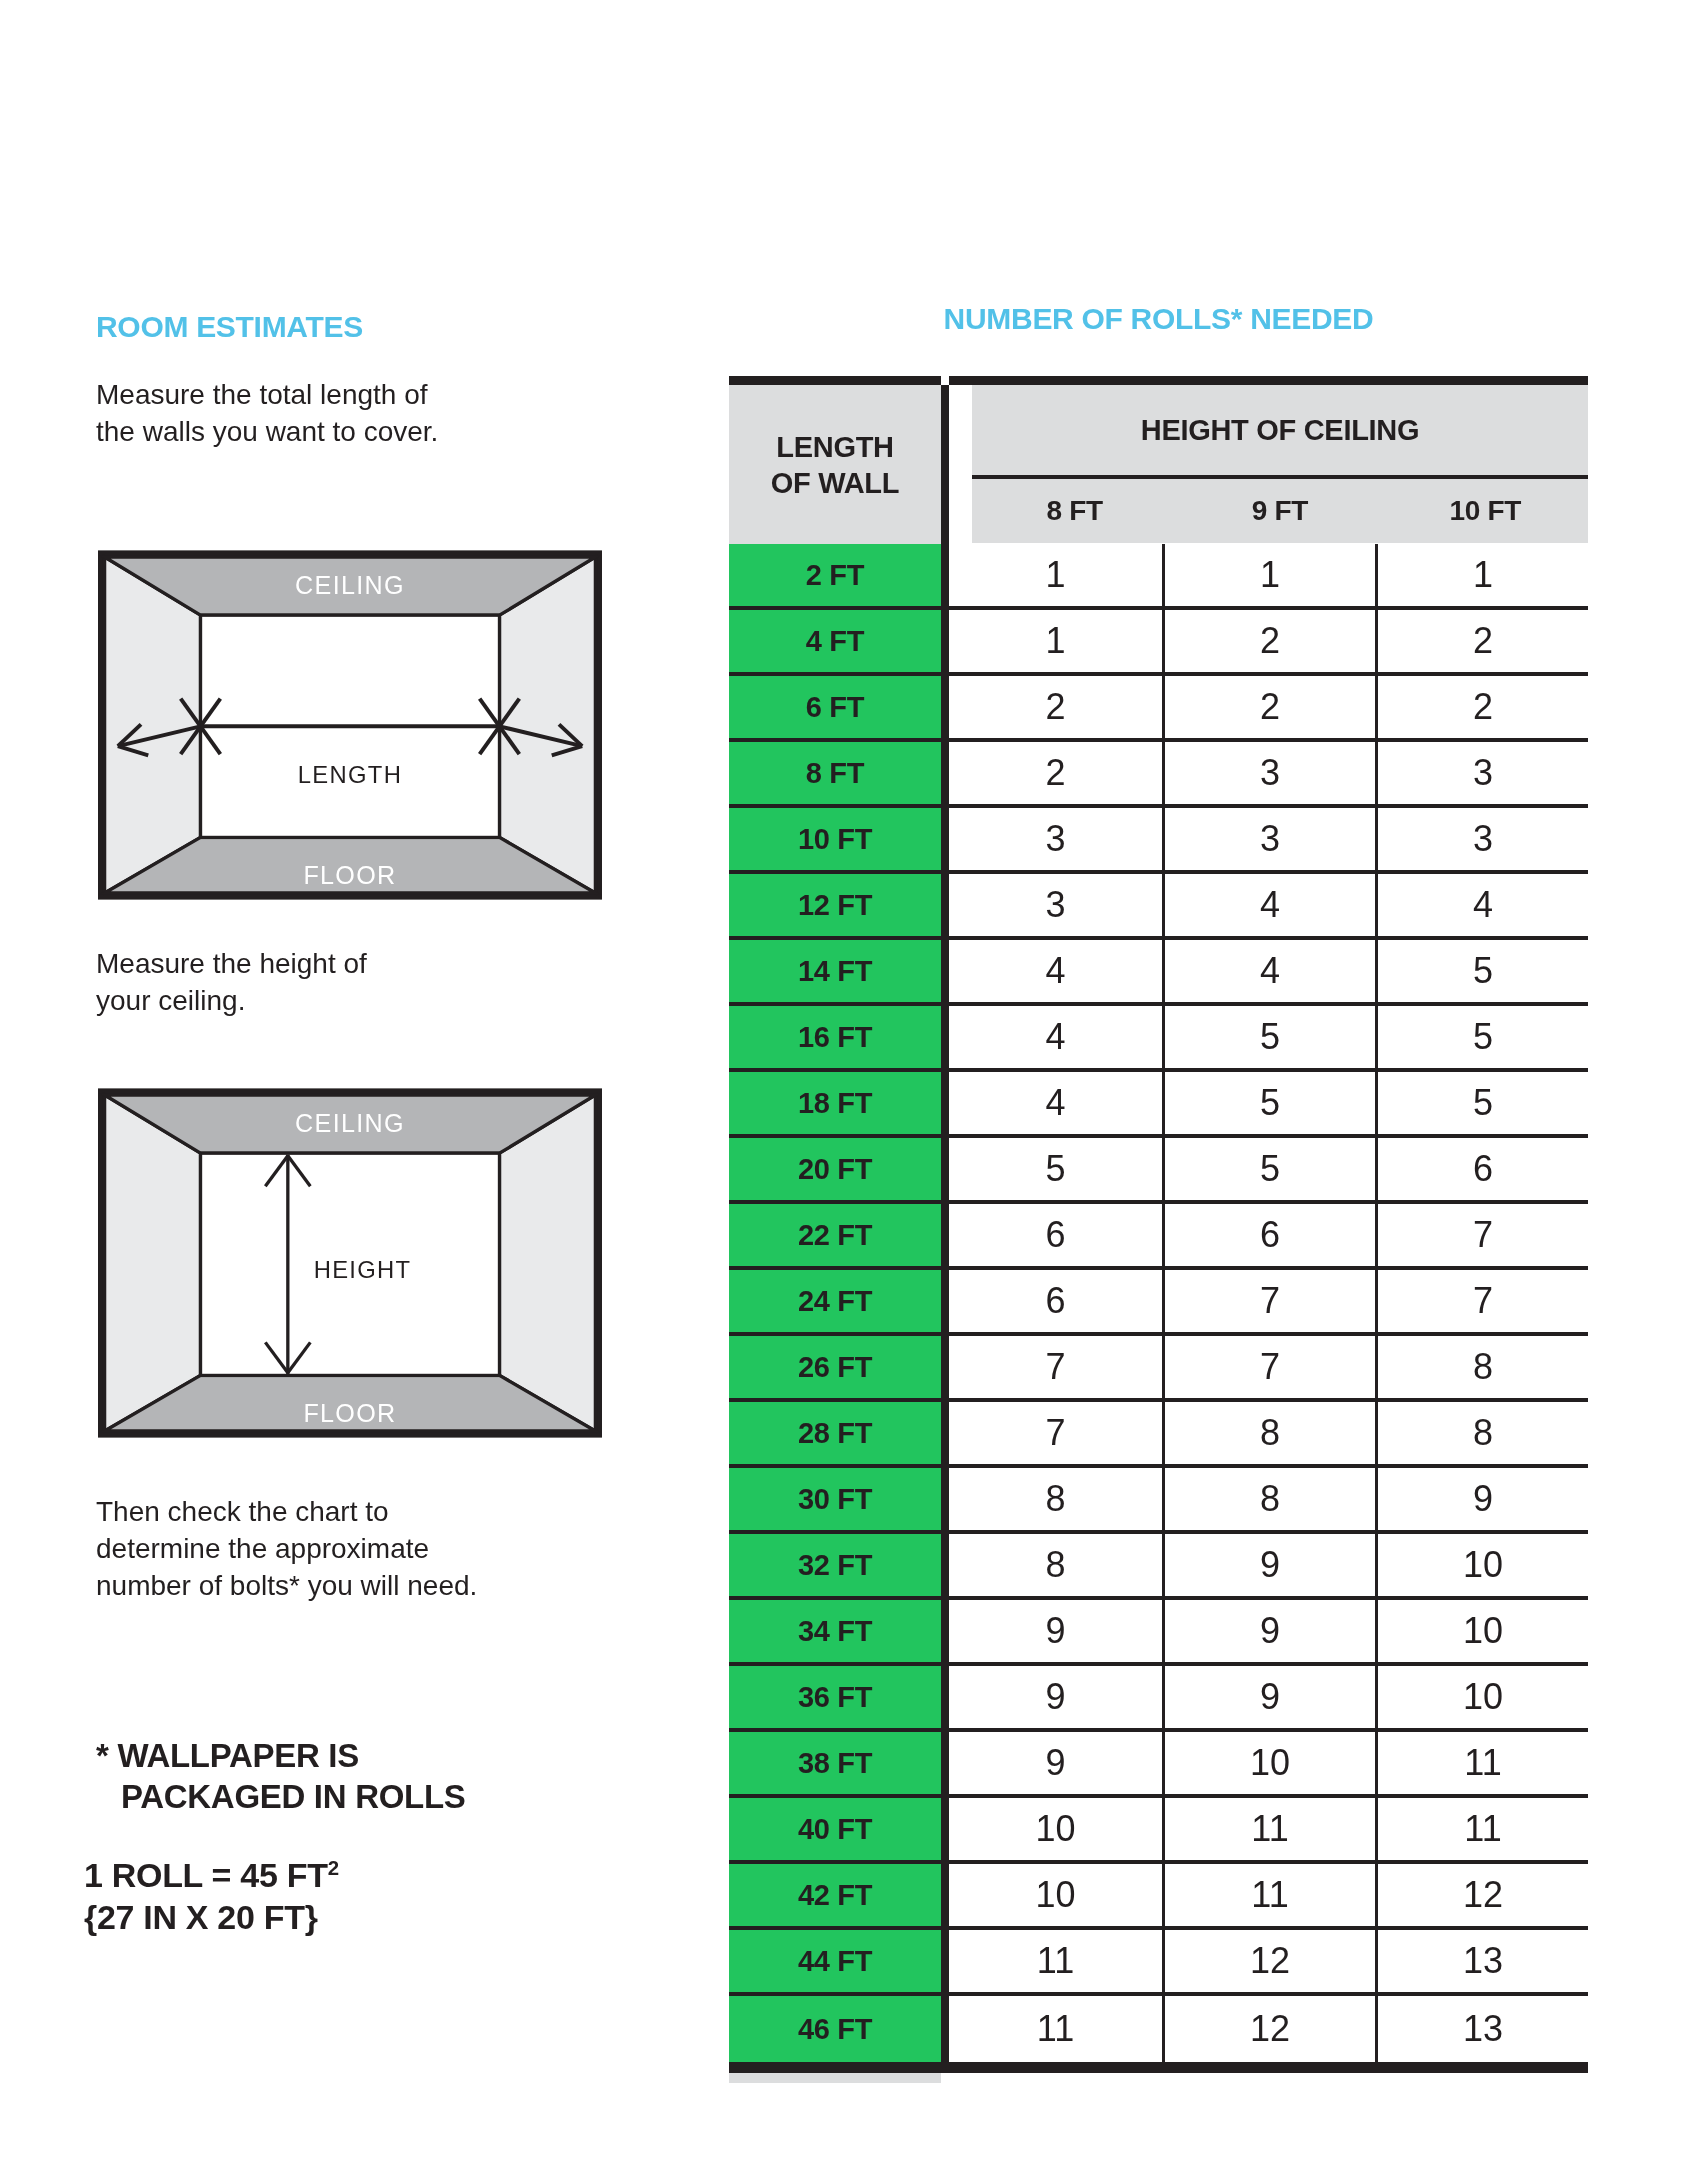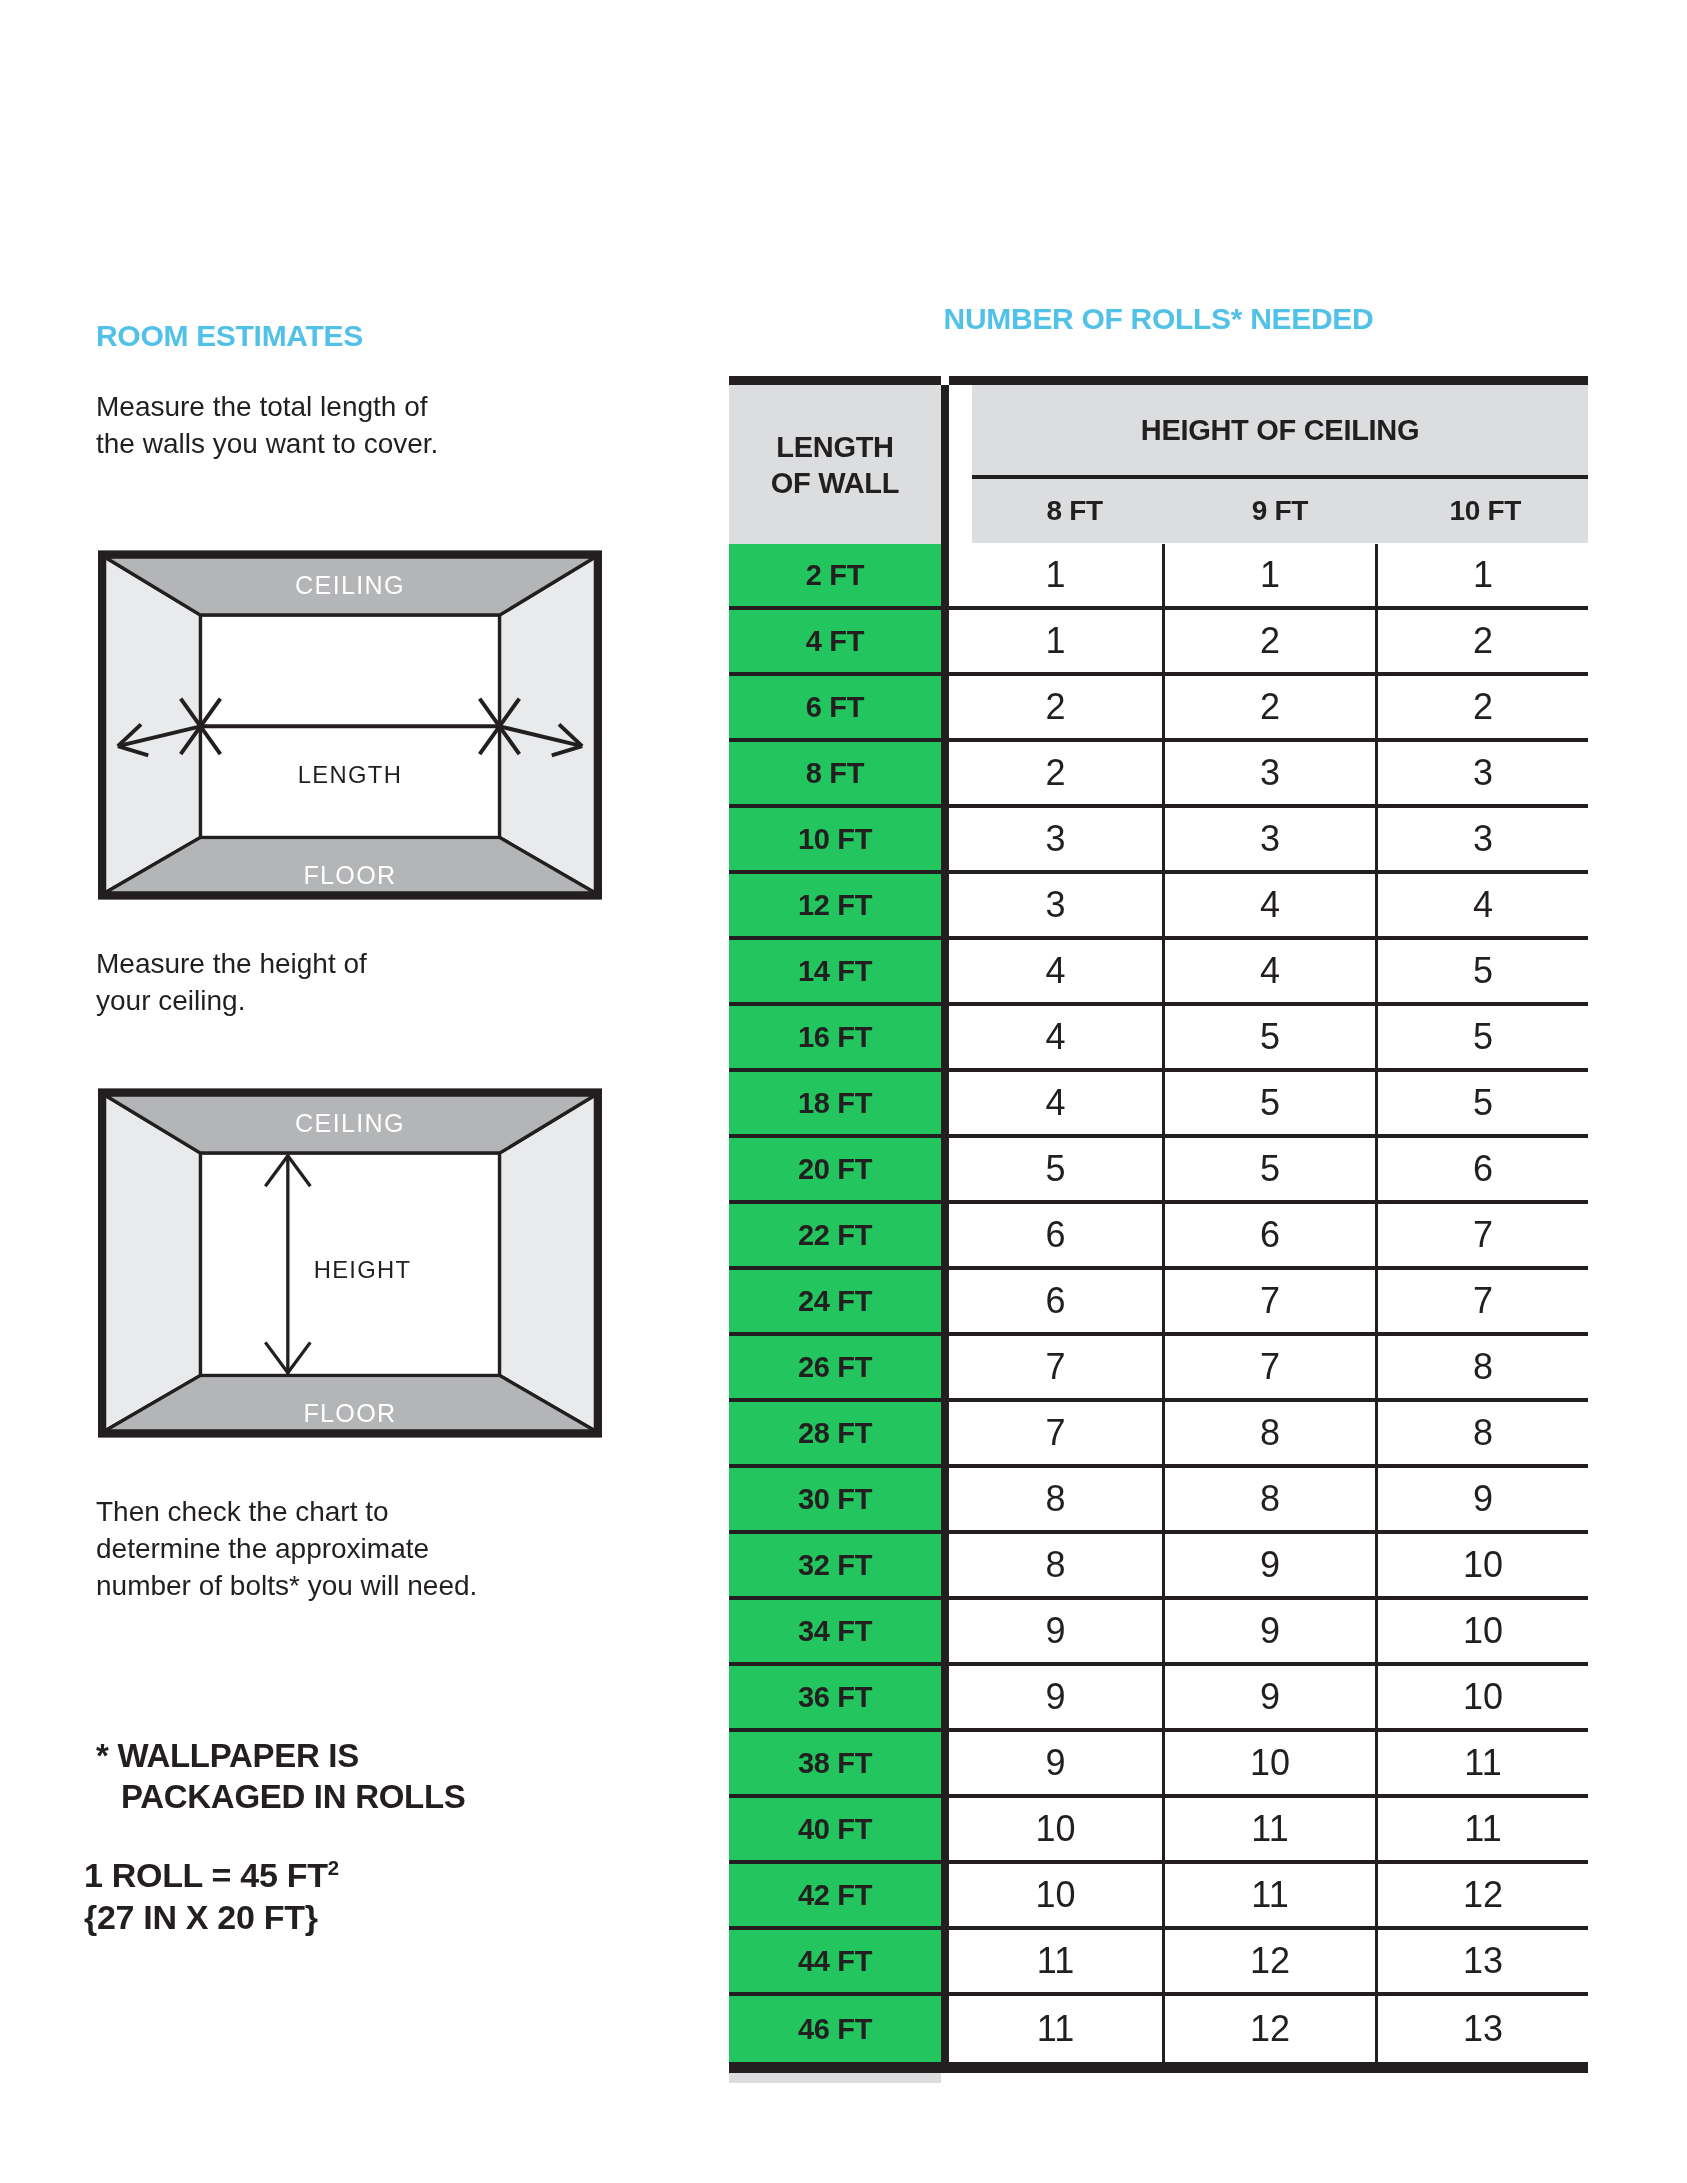--- a/index.html
+++ b/index.html
@@ -16,21 +16,21 @@
   
   .main-title{
     left:95px;top:78px;
     font-size:64px;font-weight:bold;letter-spacing:-1.3px;
     color:#52c1e8;white-space:nowrap;
   }
   .section-heading{
     font-size:30px;font-weight:bold;letter-spacing:-0.3px;
     color:#52c1e8;white-space:nowrap;
   }
-  .left-heading{left:96px;top:319px;}
+  .left-heading{left:96px;top:310px;}
   .right-heading{left:729px;top:302px;width:859px;text-align:center;}
 
   
   .para{
     left:96px;
     font-size:28px;line-height:37px;font-weight:400;
     color:#231f20;
   }
   .footnote{
     left:96px;top:1735px;
@@ -97,21 +97,21 @@
 </style>
 </head>
 <body>
 
 <div id="page">
 
 
   <div class="abs section-heading left-heading">ROOM ESTIMATES</div>
   <div class="abs section-heading right-heading">NUMBER OF ROLLS* NEEDED</div>
 
-  <div class="abs para" style="top:388px;">
+  <div class="abs para" style="top:376px;">
     <div>Measure the total length of</div>
     <div>the walls you want to cover.</div>
   </div>
 
   <div class="abs diagram diag1">
     <svg viewBox="0 0 762 528">
       <rect x="5" y="5" width="752" height="518" fill="#ffffff" stroke="#231f20" stroke-width="10"></rect>
       <polygon points="10,10 155,98 155,434 10,518" fill="#e9eaeb" stroke="#231f20" stroke-width="5"></polygon>
       <polygon points="752,10 607,98 607,434 752,518" fill="#e9eaeb" stroke="#231f20" stroke-width="5"></polygon>
       <polygon points="10,10 752,10 607,98 155,98" fill="#b4b5b7" stroke="#231f20" stroke-width="5"></polygon>

